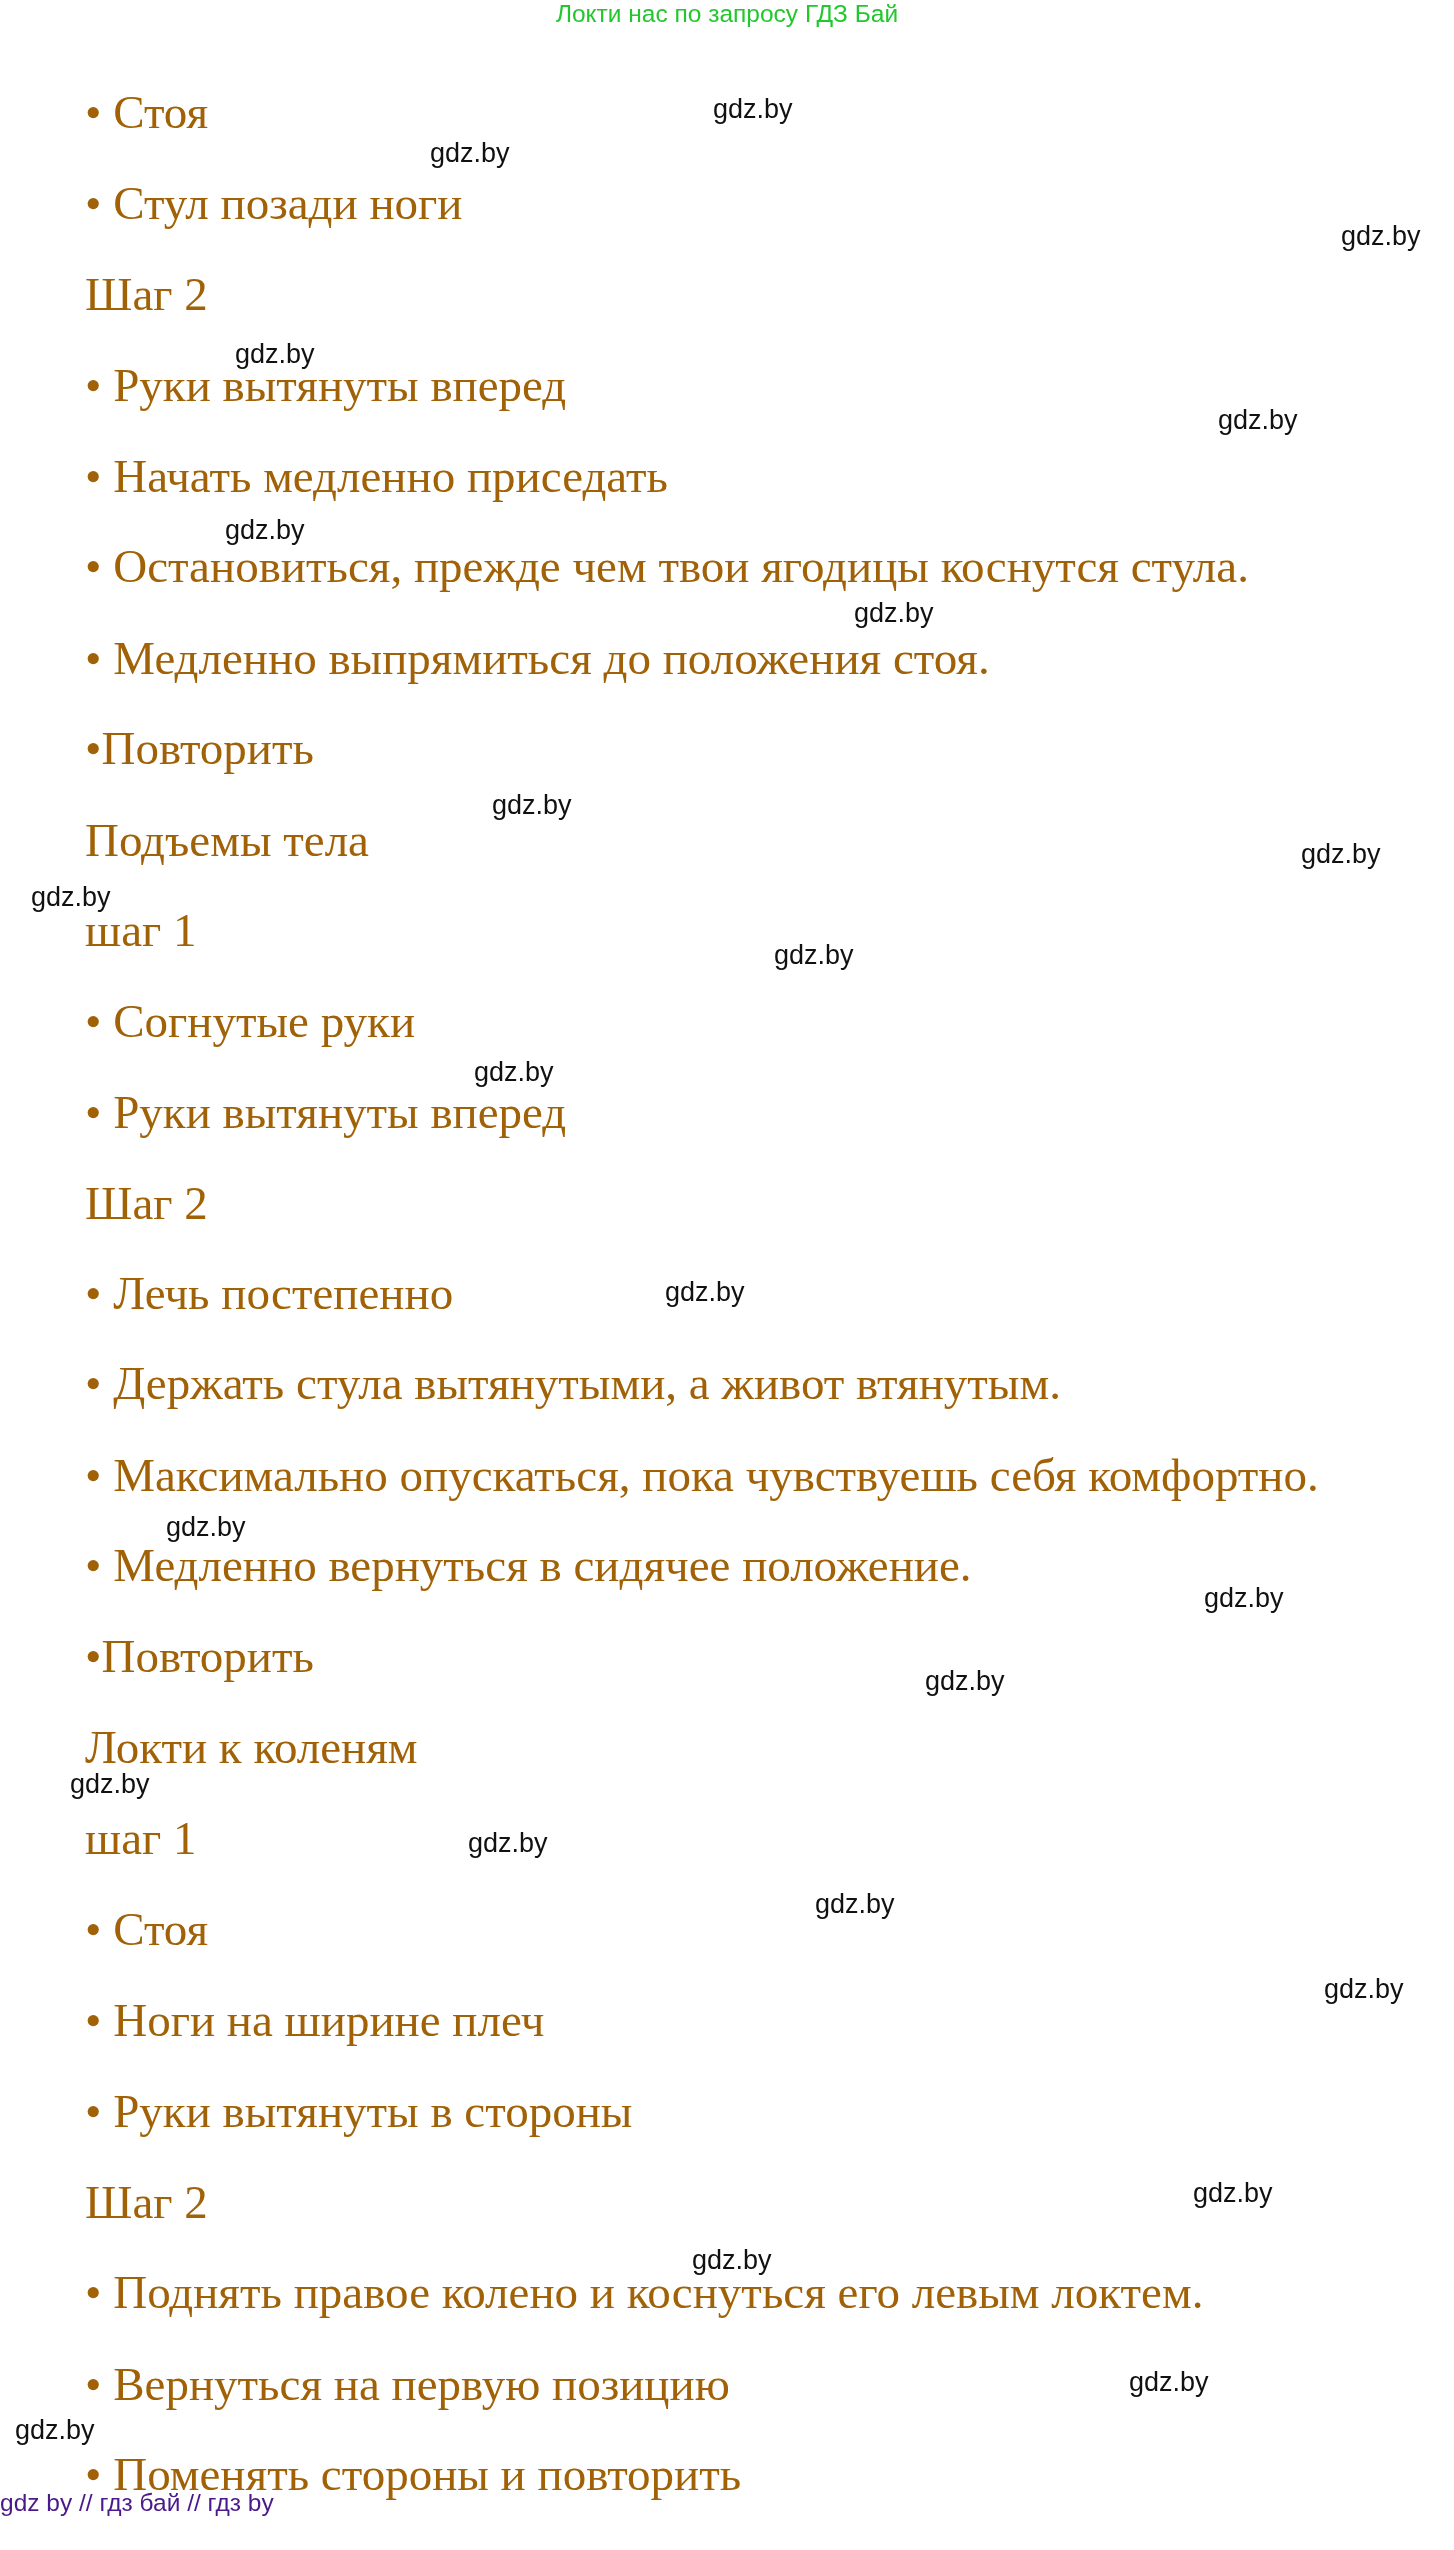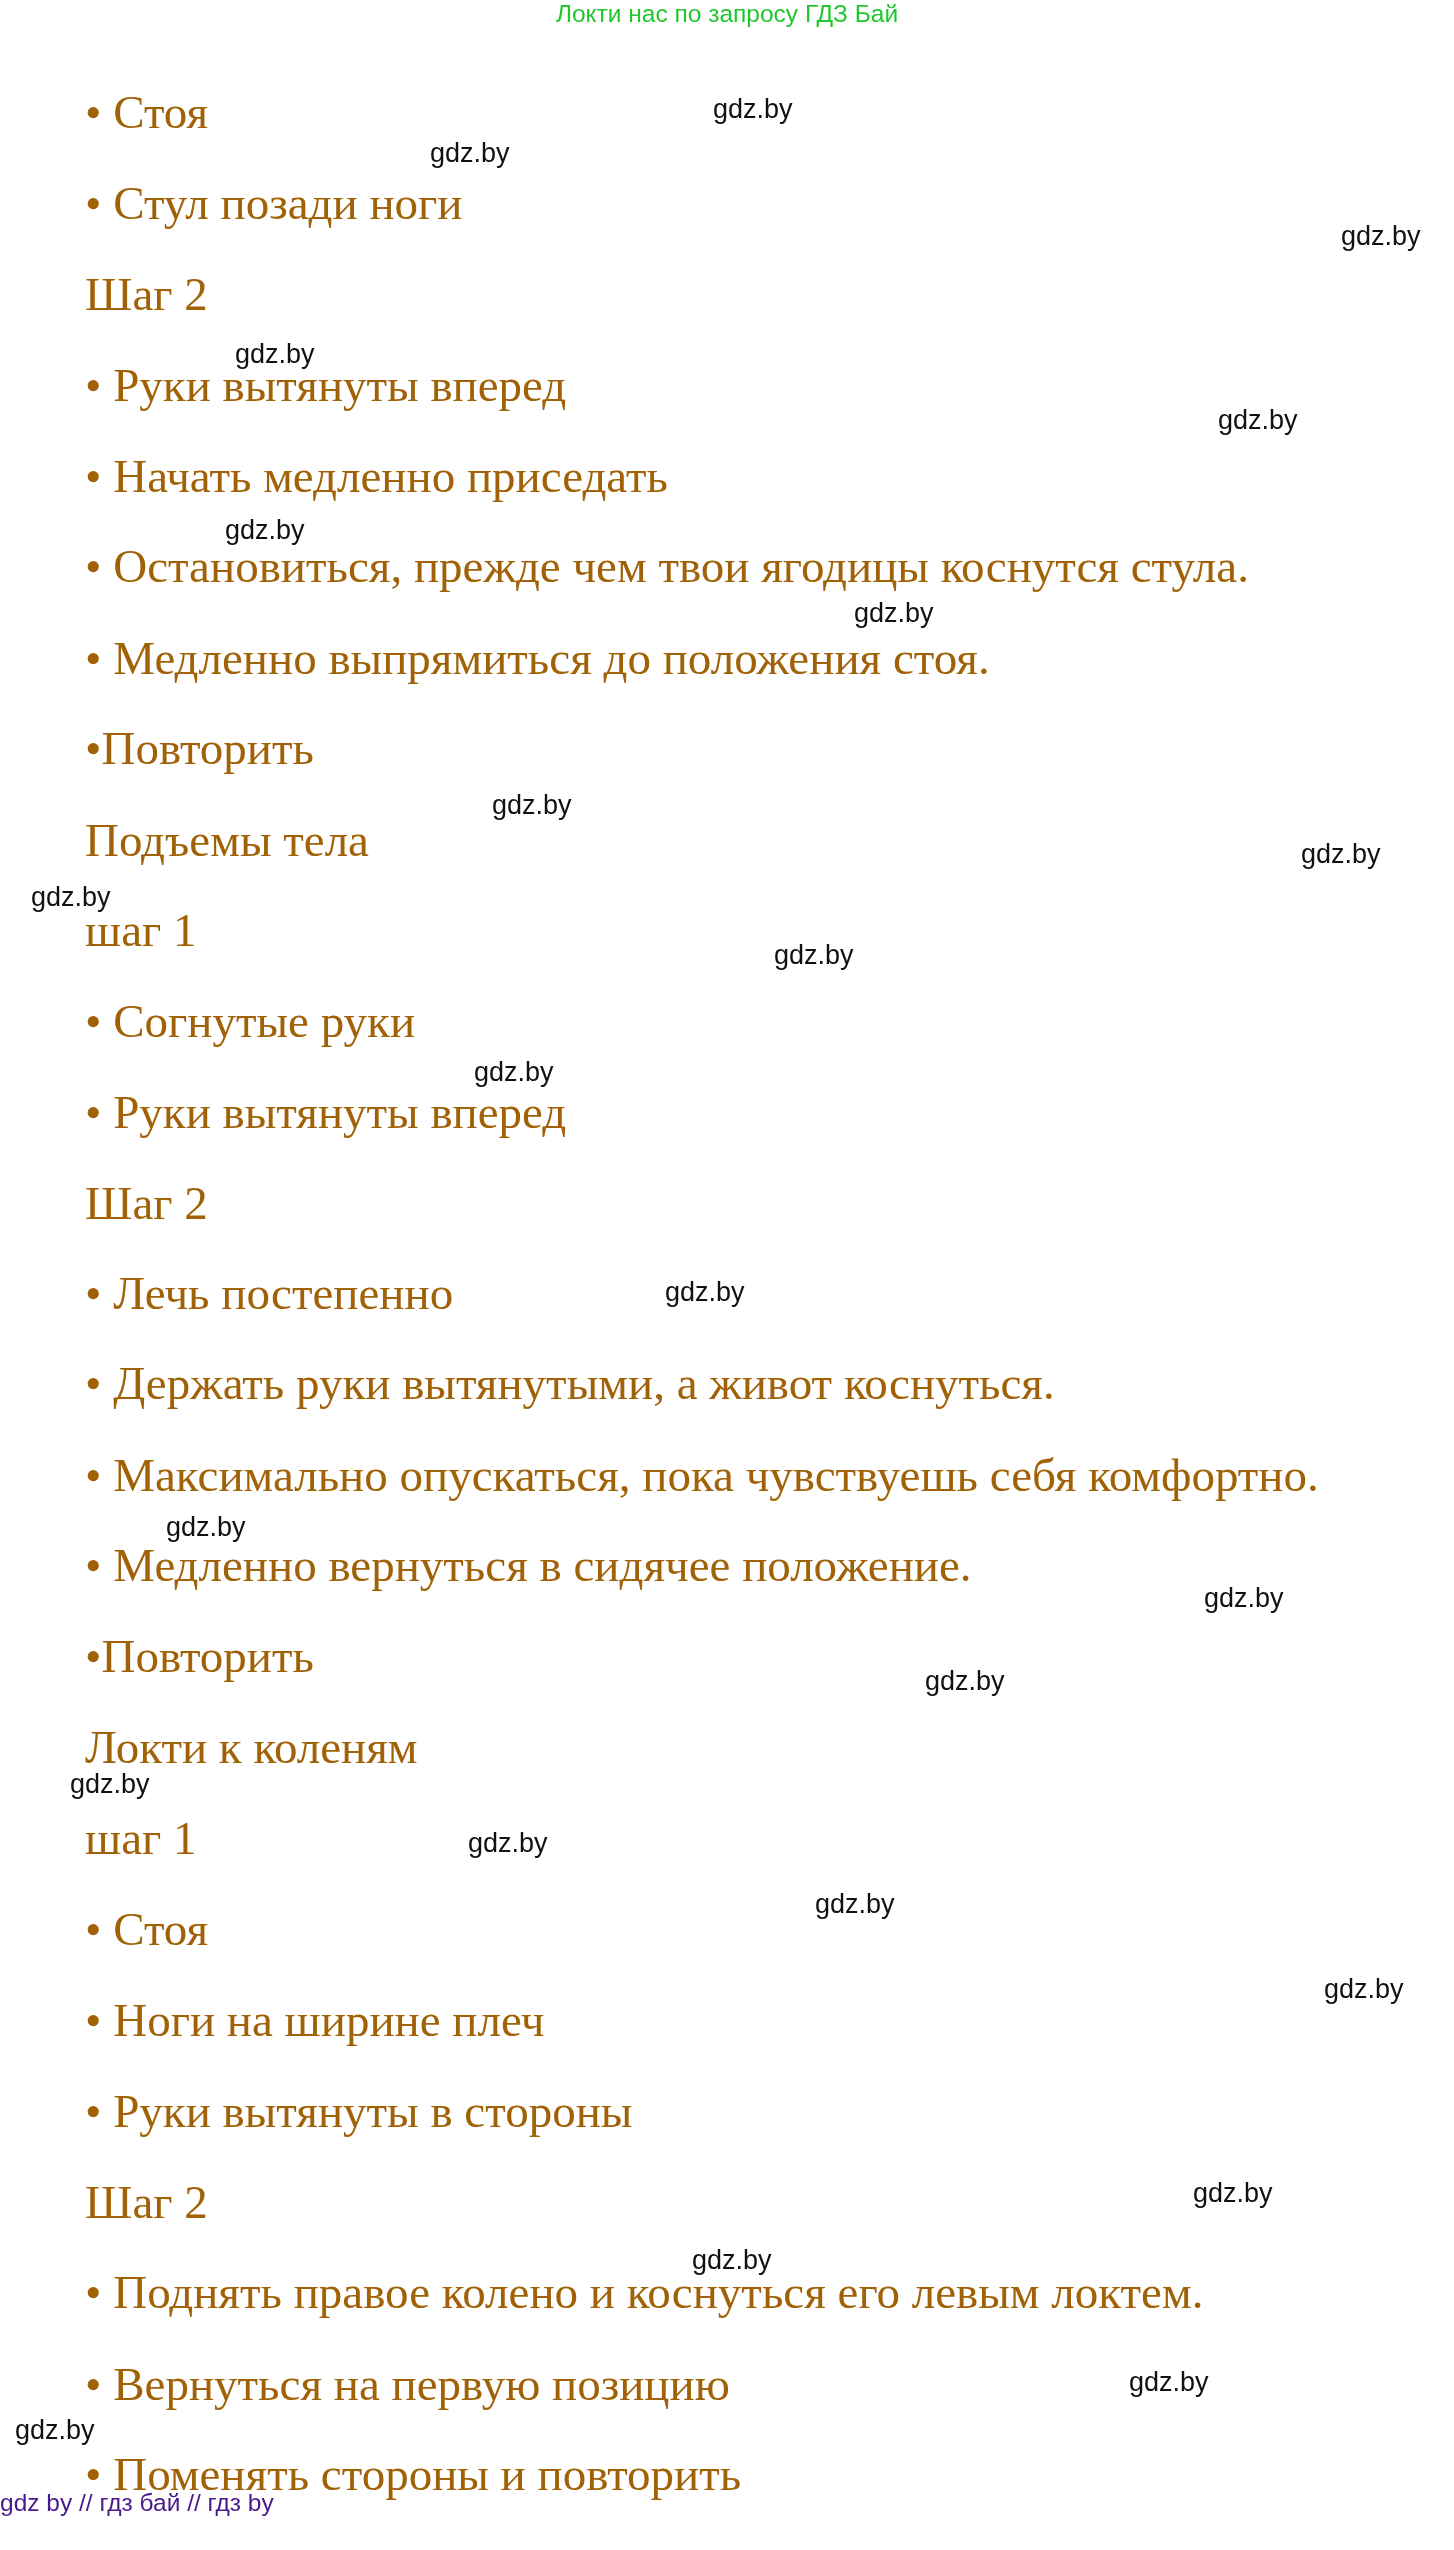--- a/index.html
+++ b/index.html
@@ -26,21 +26,21 @@
   <div class="line" style="top:449px">• Начать медленно приседать</div>
   <div class="line" style="top:539px">• Остановиться, прежде чем твои ягодицы коснутся стула.</div>
   <div class="line" style="top:631px">• Медленно выпрямиться до положения стоя.</div>
   <div class="line" style="top:721px">•Повторить</div>
   <div class="line" style="top:813px">Подъемы тела</div>
   <div class="line" style="top:903px">шаг 1</div>
   <div class="line" style="top:994px">• Согнутые руки</div>
   <div class="line" style="top:1085px">• Руки вытянуты вперед</div>
   <div class="line" style="top:1176px">Шаг 2</div>
   <div class="line" style="top:1266px">• Лечь постепенно</div>
-  <div class="line" style="top:1356px">• Держать руки вытянутыми, а живот коснуться.</div>
+  <div class="line" style="top:1356px">• Держать стула вытянутыми, а живот втянутым.</div>
   <div class="line" style="top:1448px">• Максимально опускаться, пока чувствуешь себя комфортно.</div>
   <div class="line" style="top:1538px">• Медленно вернуться в сидячее положение.</div>
   <div class="line" style="top:1629px">•Повторить</div>
   <div class="line" style="top:1720px">Локти к коленям</div>
   <div class="line" style="top:1811px">шаг 1</div>
   <div class="line" style="top:1902px">• Стоя</div>
   <div class="line" style="top:1993px">• Ноги на ширине плеч</div>
   <div class="line" style="top:2084px">• Руки вытянуты в стороны</div>
   <div class="line" style="top:2175px">Шаг 2</div>
   <div class="line" style="top:2265px">• Поднять правое колено и коснуться его левым локтем.</div>

